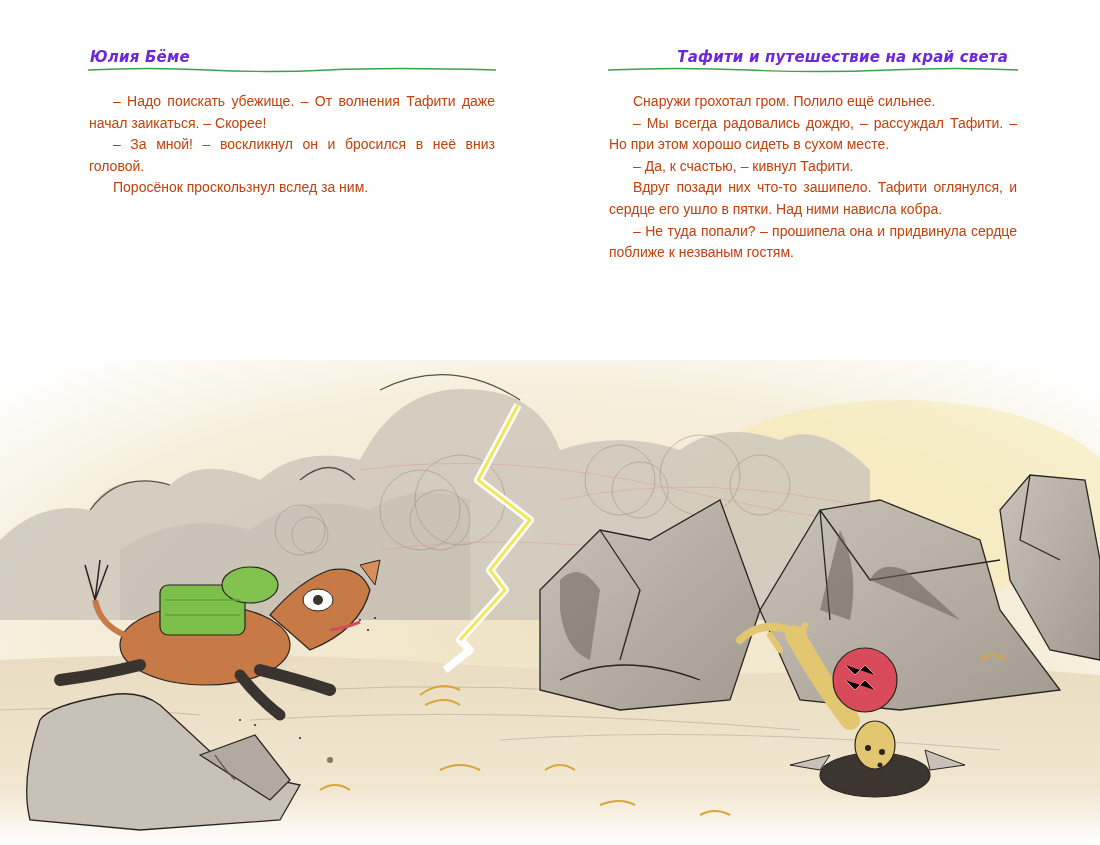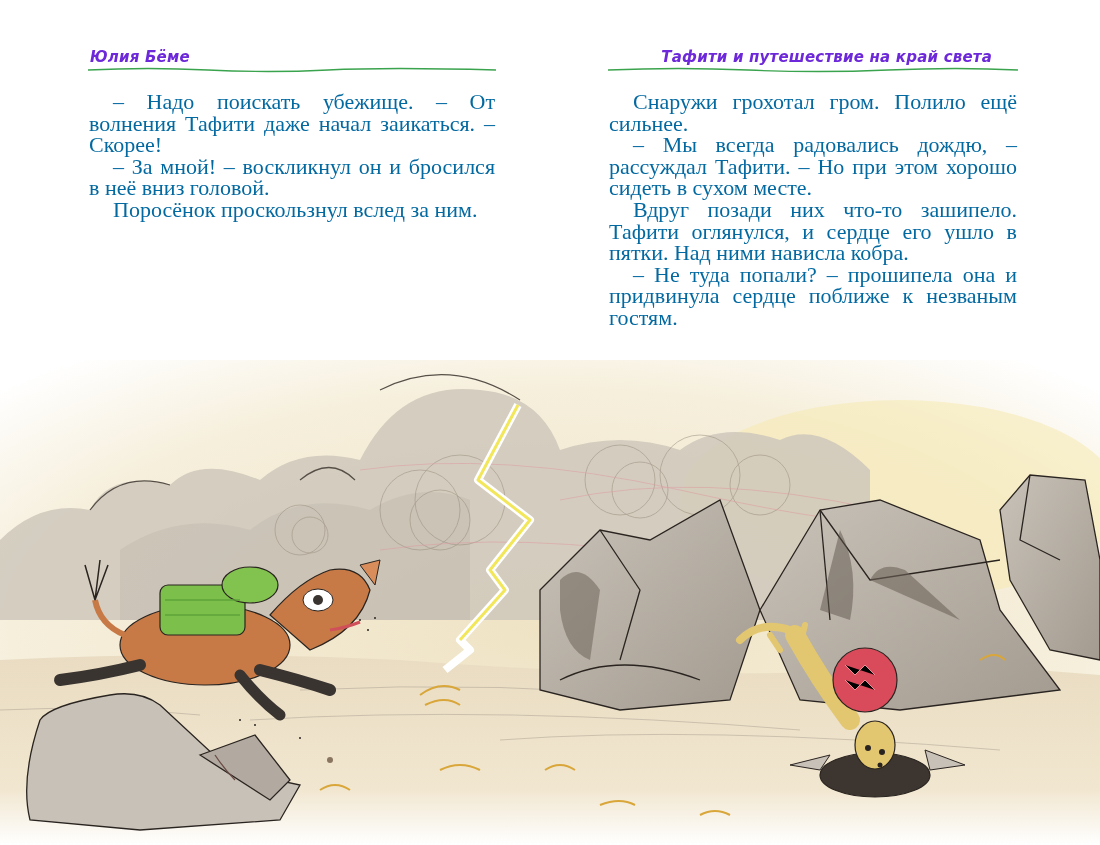--- a/index.html
+++ b/index.html
@@ -11,28 +11,28 @@
   .page { position:absolute; top:0; height:845px; width:550px; }
   .page.left { left:0; }
   .page.right { left:550px; }
   .running-head {
     position:absolute; top:48px;
     font-family: "DejaVu Sans", "Liberation Sans", sans-serif;
     font-weight:bold; font-style:italic; color:#6d28d9; font-size:15px;
     letter-spacing:0.2px; white-space:nowrap;
   }
   .left .running-head { left:90px; }
-  .right .running-head { right:108px;text-align:right; }
+  .right .running-head { right:92px;text-align:right; }
   .head-rule { position:absolute; top:64px; height:10px; }
   .left .head-rule { left:88px; width:408px; }
   .right .head-rule { left:58px; width:410px; }
   .text-block {
     position:absolute; top:91px; width:406px;
-    font-family: Liberation Serif, serif;
-    font-size:22px; line-height:21.6px; color:#0369a1;
+    font-family: Liberation Sans, sans-serif;
+    font-size:14px; line-height:21.6px; color:#c2410c;
     text-align:justify; hyphens:manual;
   }
   .left .text-block { left:89px; }
   .right .text-block { left:59px; width:408px; }
   .para { margin:0; text-indent:24px; }
   .illustration { position:absolute; left:0; top:360px; width:1100px; height:485px; }
 </style>
 </head>
 <body>
 
@@ -49,20 +49,21 @@
 </div>
 
 <div class="page right">
   <div class="running-head">Тафити и путешествие на край света</div>
   <svg class="head-rule" viewBox="0 0 410 10" preserveAspectRatio="none">
     <path d="M0 6 Q 70 3 140 6 T 280 6 T 410 6" stroke="#3aa34d" stroke-width="1.3" fill="none"></path>
   </svg>
   <div class="text-block">
     <p class="para">Снаружи грохотал гром. Полило ещё сильнее.</p>
     <p class="para">– Мы всегда радовались дождю, – рассуждал Тафити. – Но при этом хорошо сидеть в сухом месте.</p>
+    <p class="para">– Да, к счастью, – кивнул Тафити.</p>
     <p class="para">Вдруг позади них что-то зашипело. Тафити оглянулся, и сердце его ушло в пятки. Над ними нависла кобра.</p>
     <p class="para">– Не туда попали? – прошипела она и придвинула сердце поближе к незваным гостям.</p>
   </div>
 </div>
 
 <svg class="illustration" viewBox="0 0 1100 485" preserveAspectRatio="none">
   <defs>
     <radialGradient id="skyg" cx="0.5" cy="0.55" r="0.7">
       <stop offset="0" stop-color="#efe3c4"></stop>
       <stop offset="0.7" stop-color="#f6efdc"></stop>

